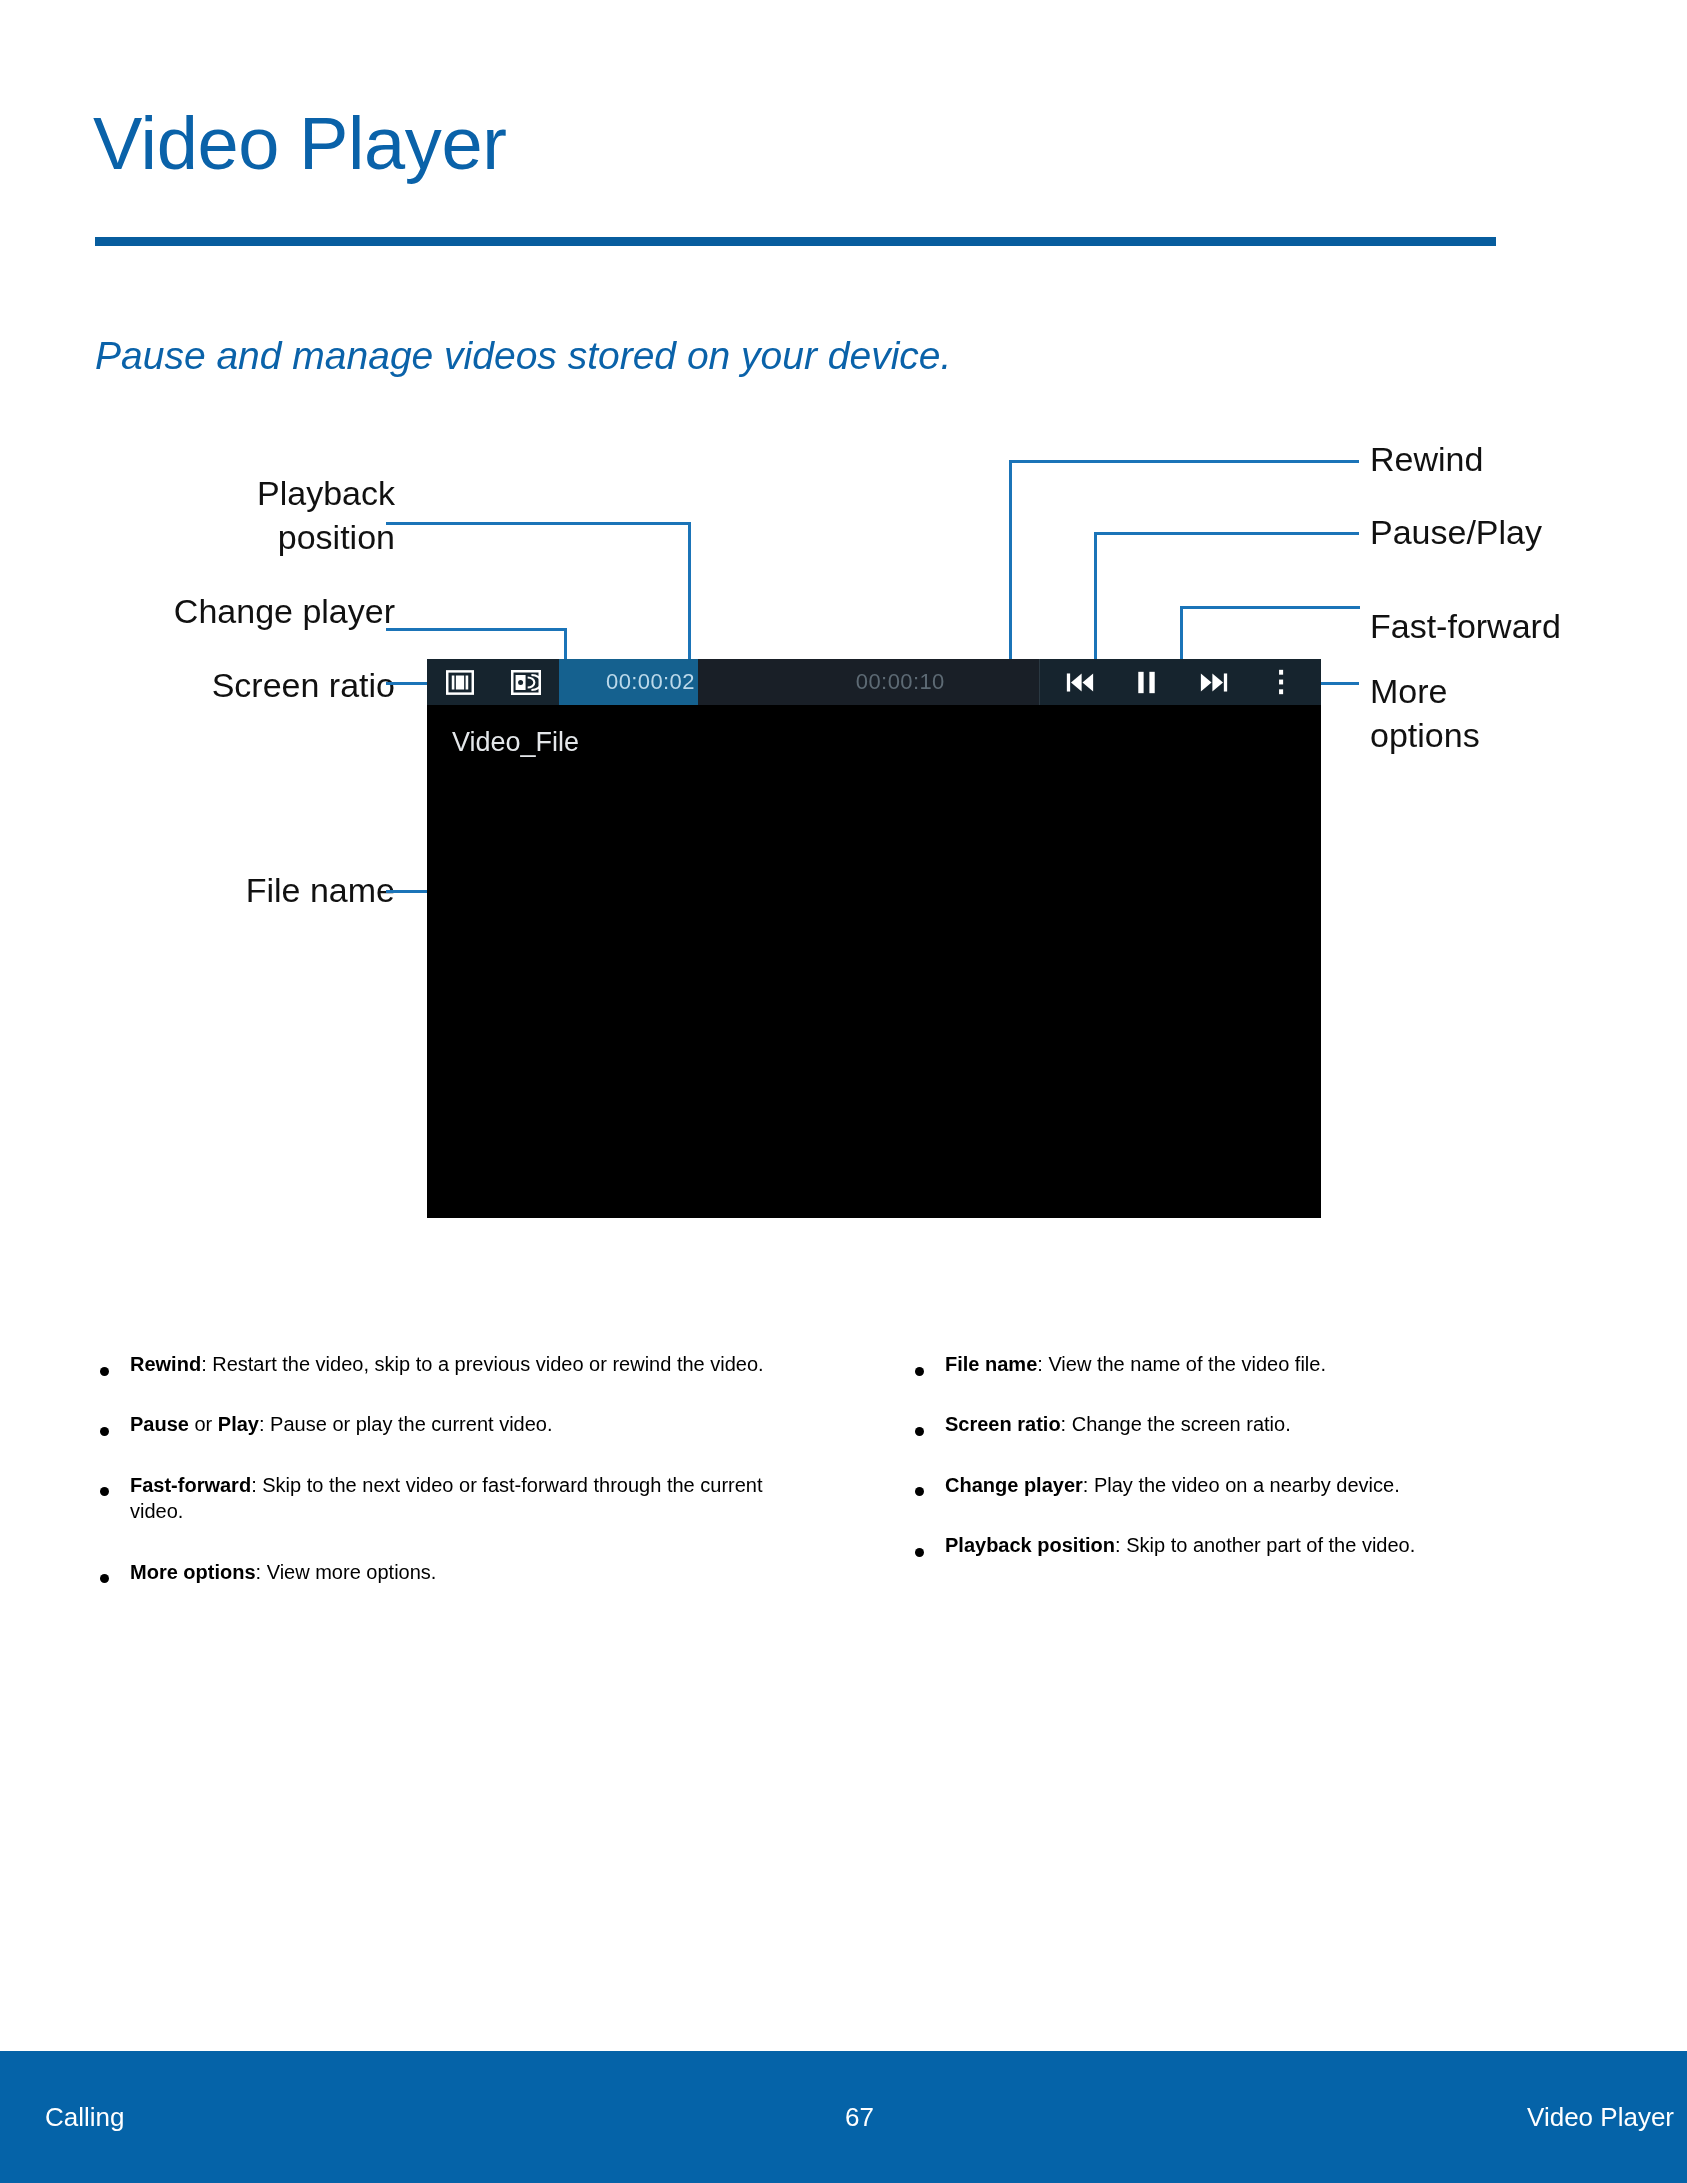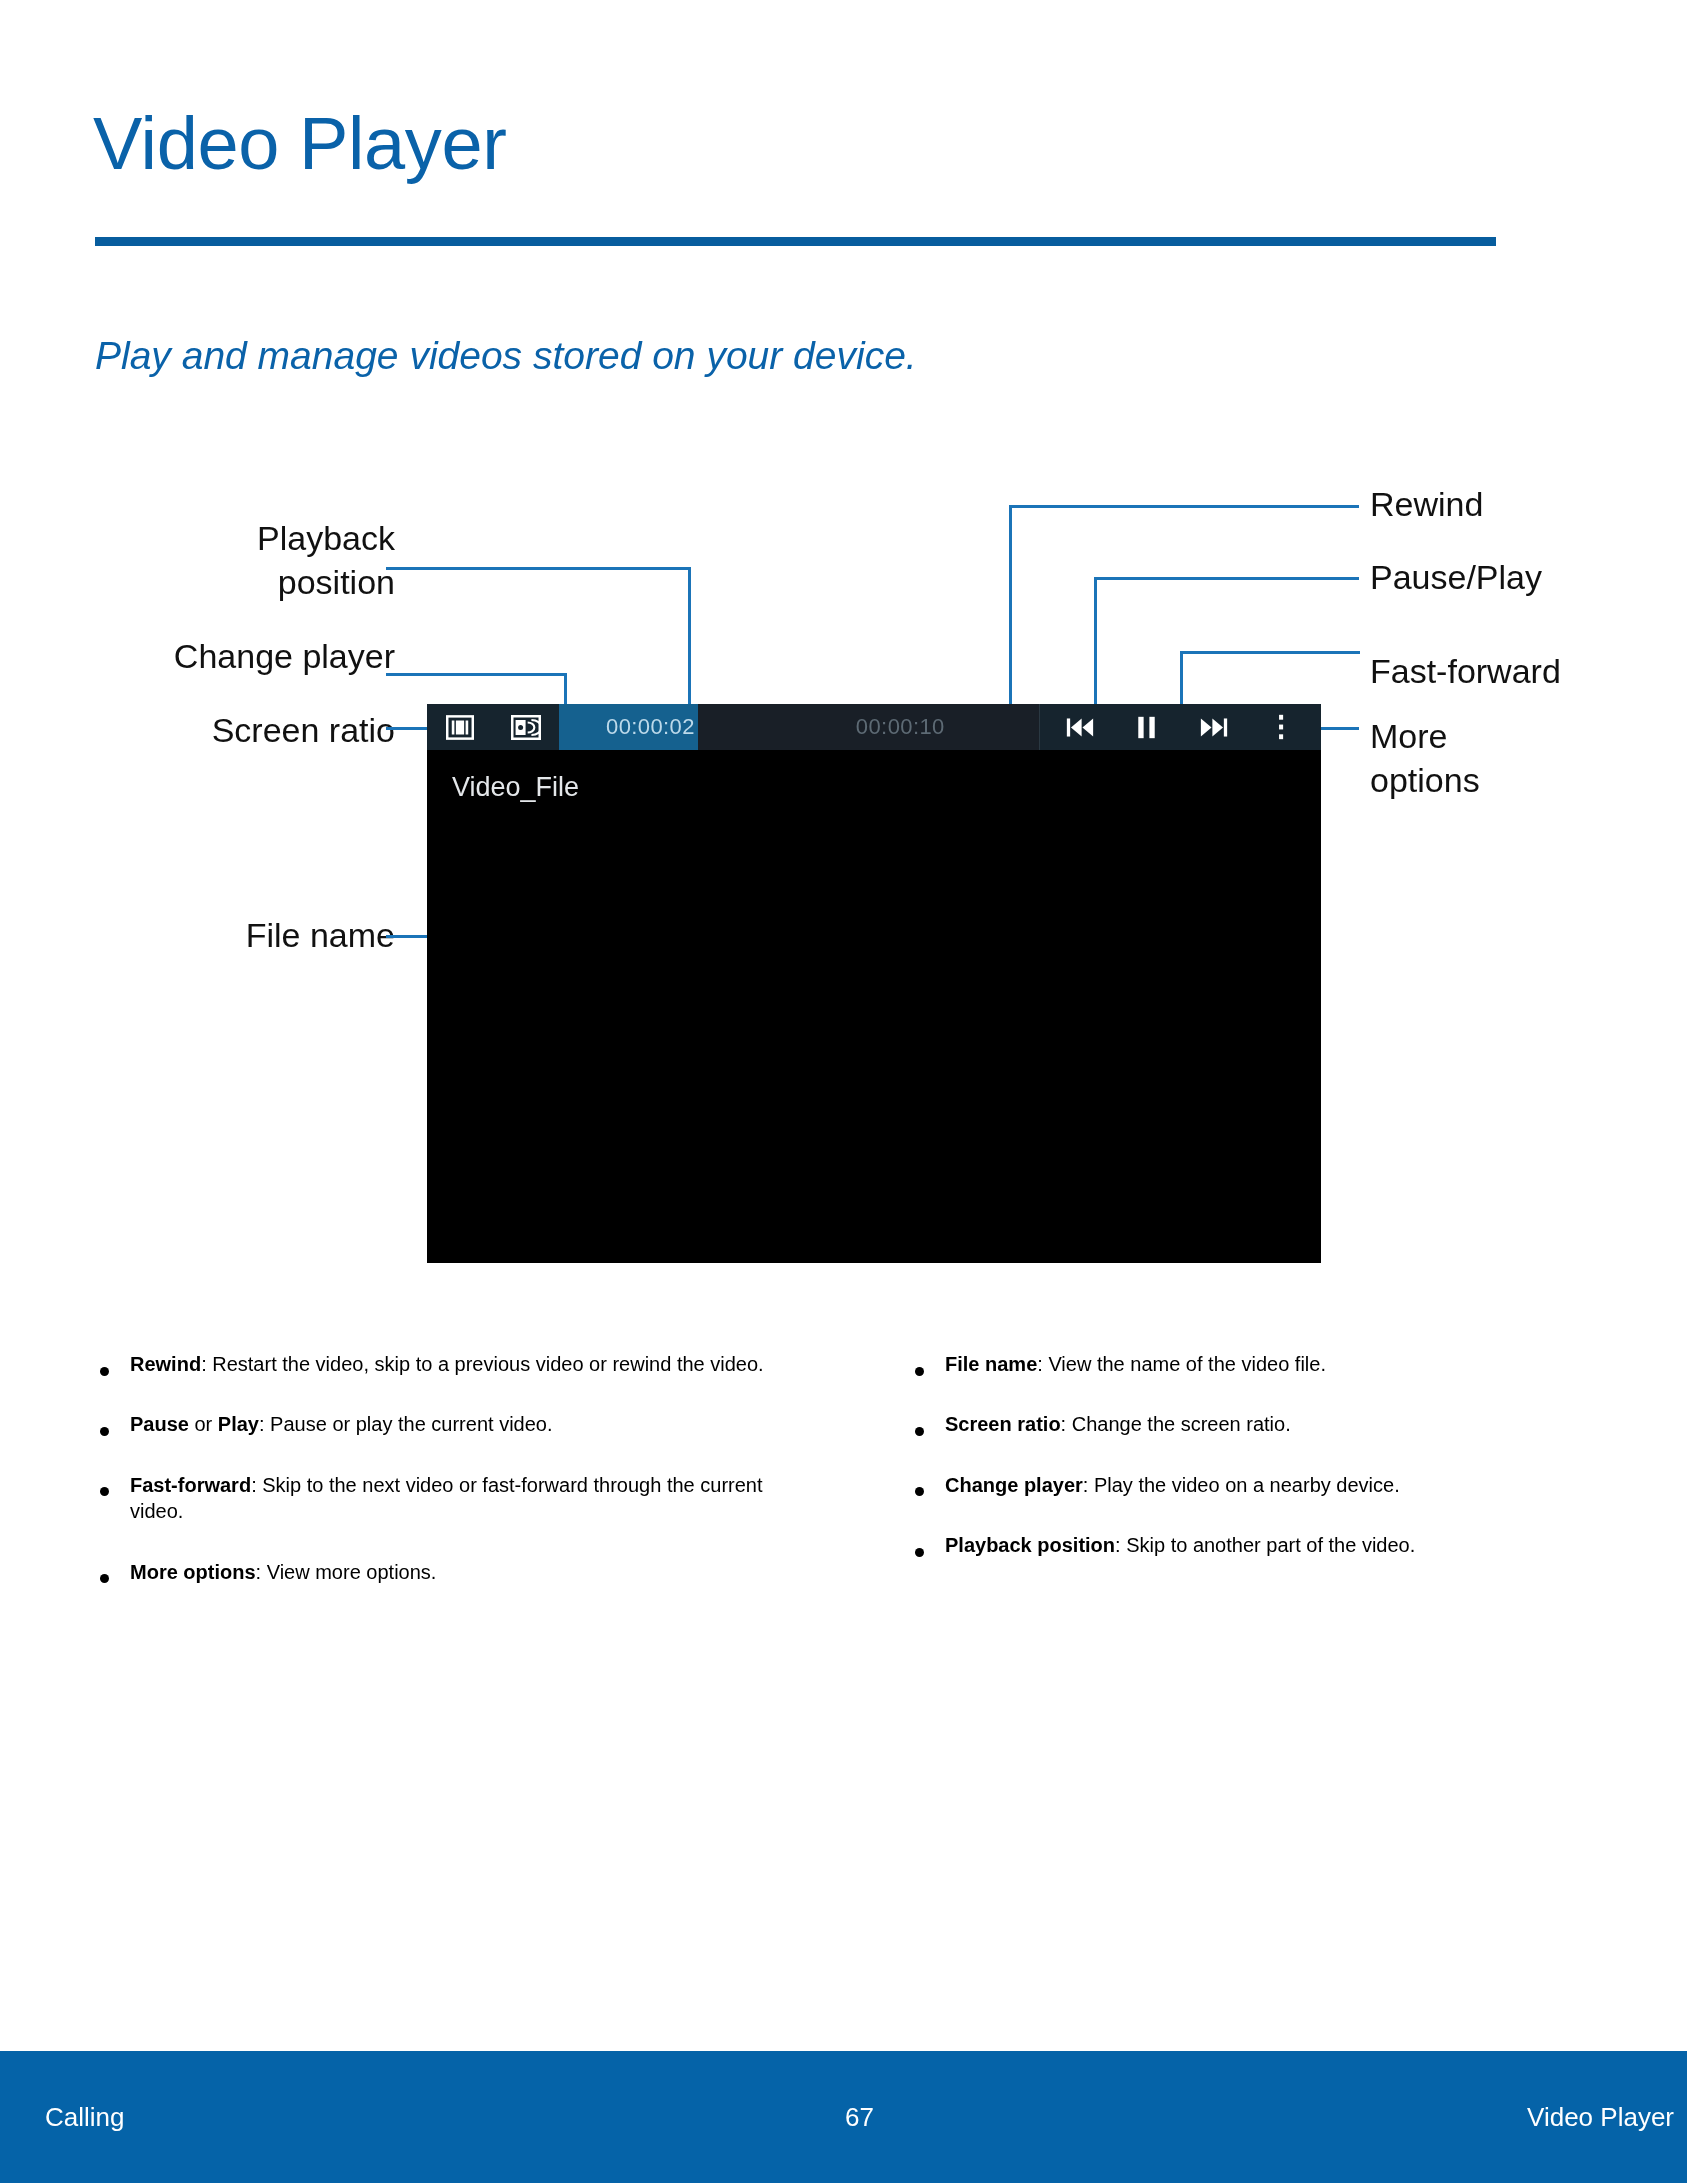--- a/index.html
+++ b/index.html
@@ -48,21 +48,20 @@
   }
 
   
   #diagram {
     position: absolute;
     left: 0;
     top: 0;
     width: 1687px;
     height: 1285px;
     pointer-events: none;
-    margin-top: 45px;
   }
   #diagram .clickable { pointer-events: auto; }
 
   .callout {
     position: absolute;
     font-size: 34px;
     line-height: 44px;
     color: #111111;
     white-space: pre-line;
   }
@@ -215,21 +214,21 @@
     right: 45px;
     top: 51px;
     font-size: 26px;
   }
 </style>
 </head>
 <body>
 
 <div id="page-title">Video Player</div>
 <div id="title-rule"></div>
-<div id="subtitle">Play and manage videos stored on your device.</div>
+<div id="subtitle">Pause and manage videos stored on your device.</div>
 
 <div id="diagram">
 
   <div class="callout right-al" style="left:148px; top:471px; width:247px;">Playback
 position</div>
   <div class="callout right-al" style="left:82px; top:589px; width:313px;">Change player</div>
   <div class="callout right-al" style="left:107px; top:663px; width:288px;">Screen ratio</div>
   <div class="callout right-al" style="left:140px; top:868px; width:255px;">File name</div>
 
   <div class="callout" style="left:1370px; top:437px;">Rewind</div>

